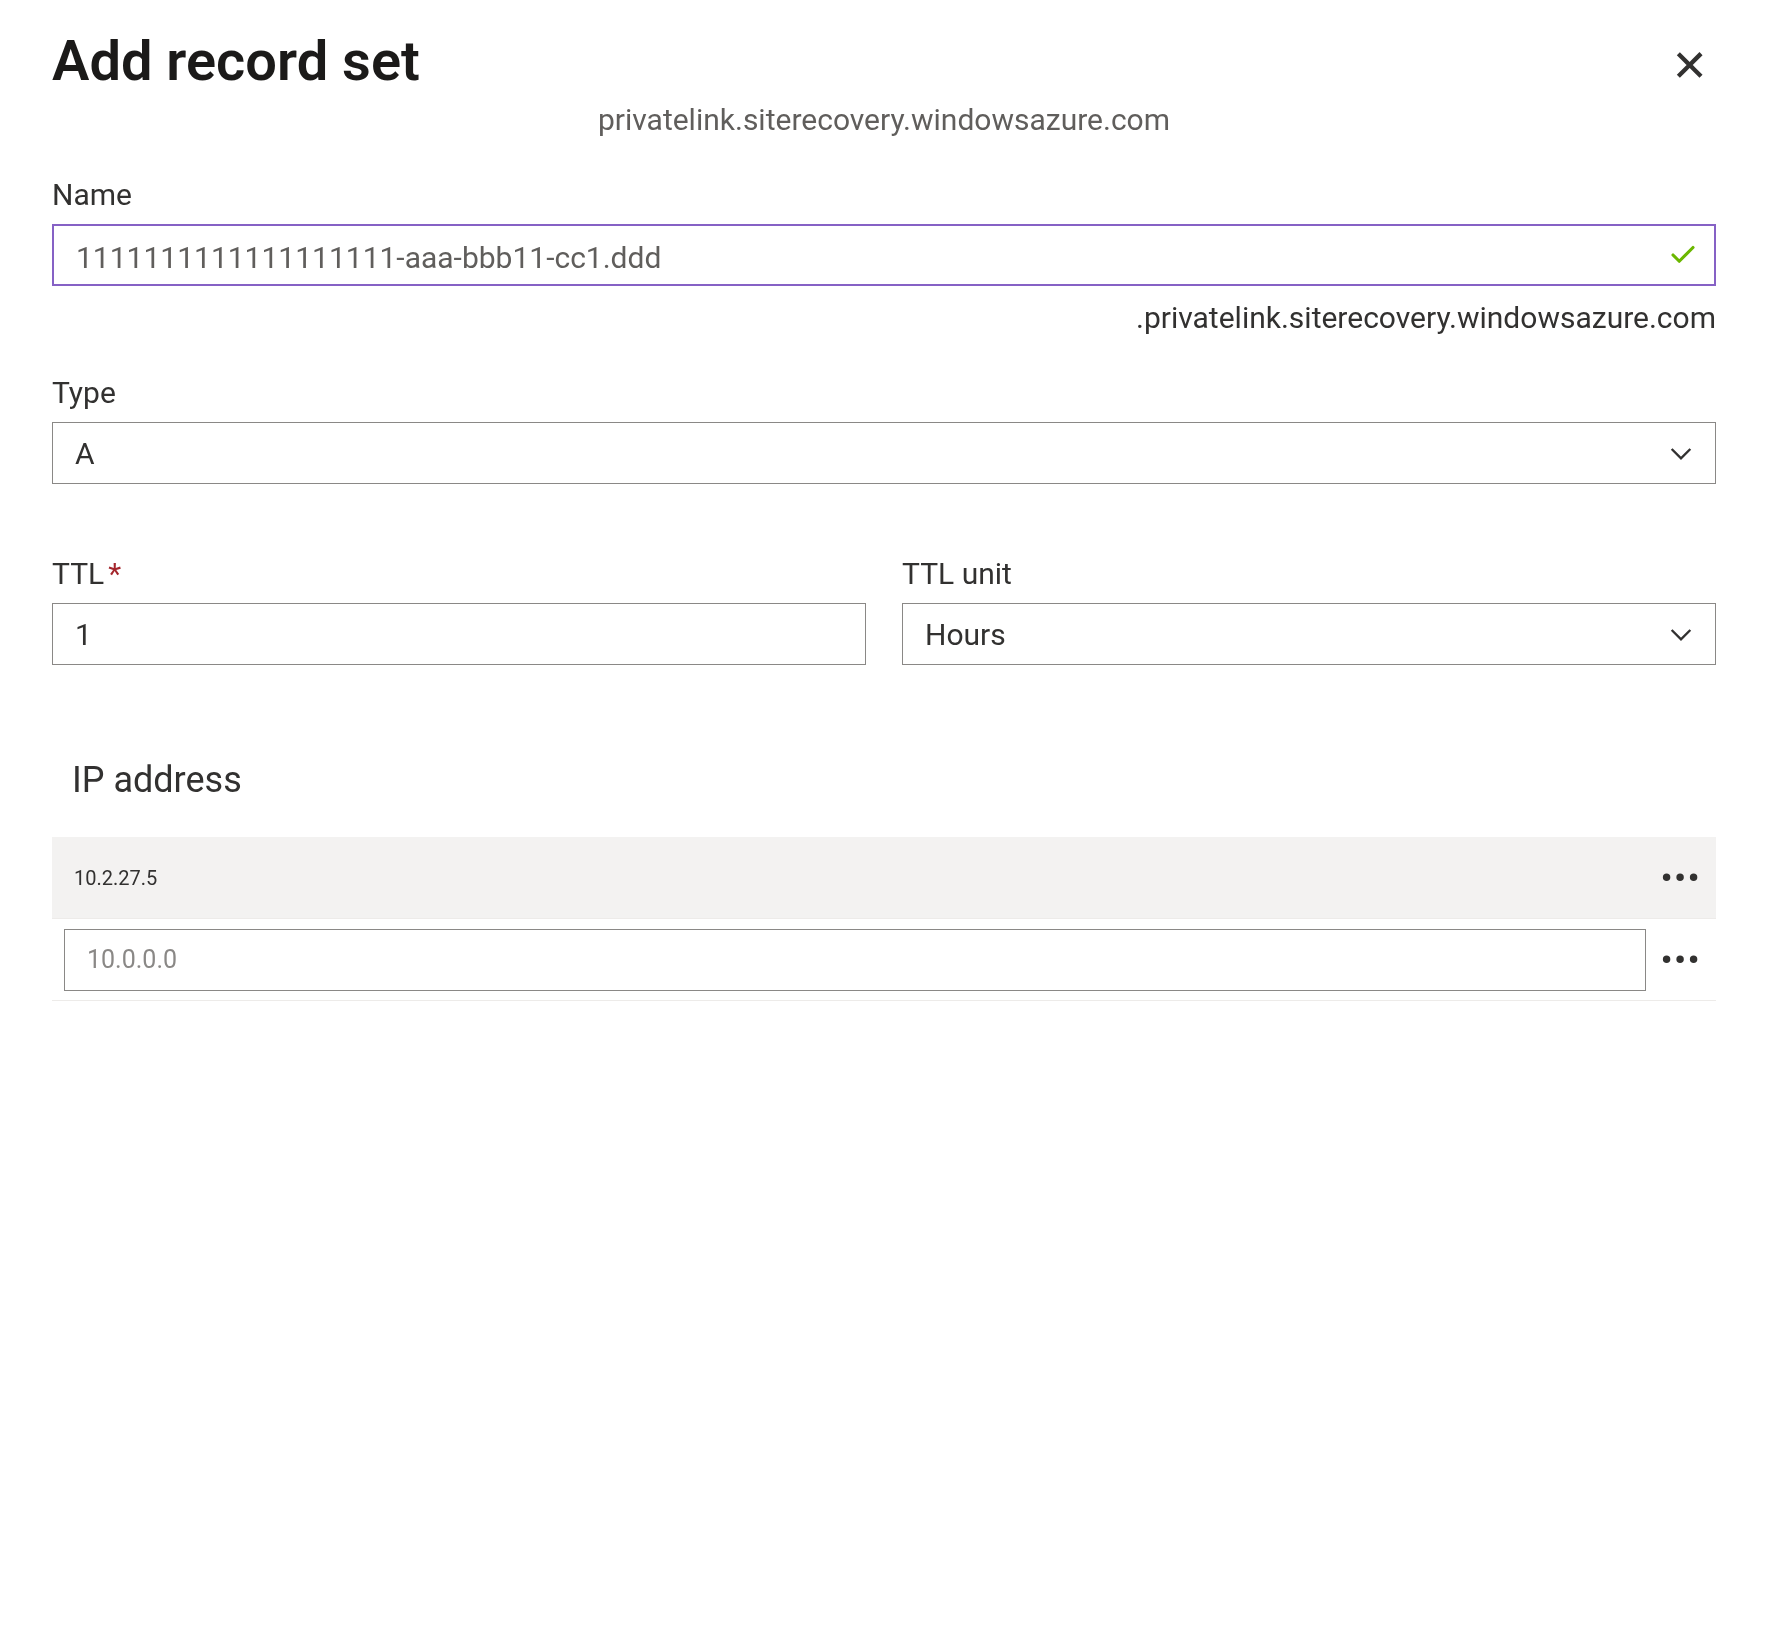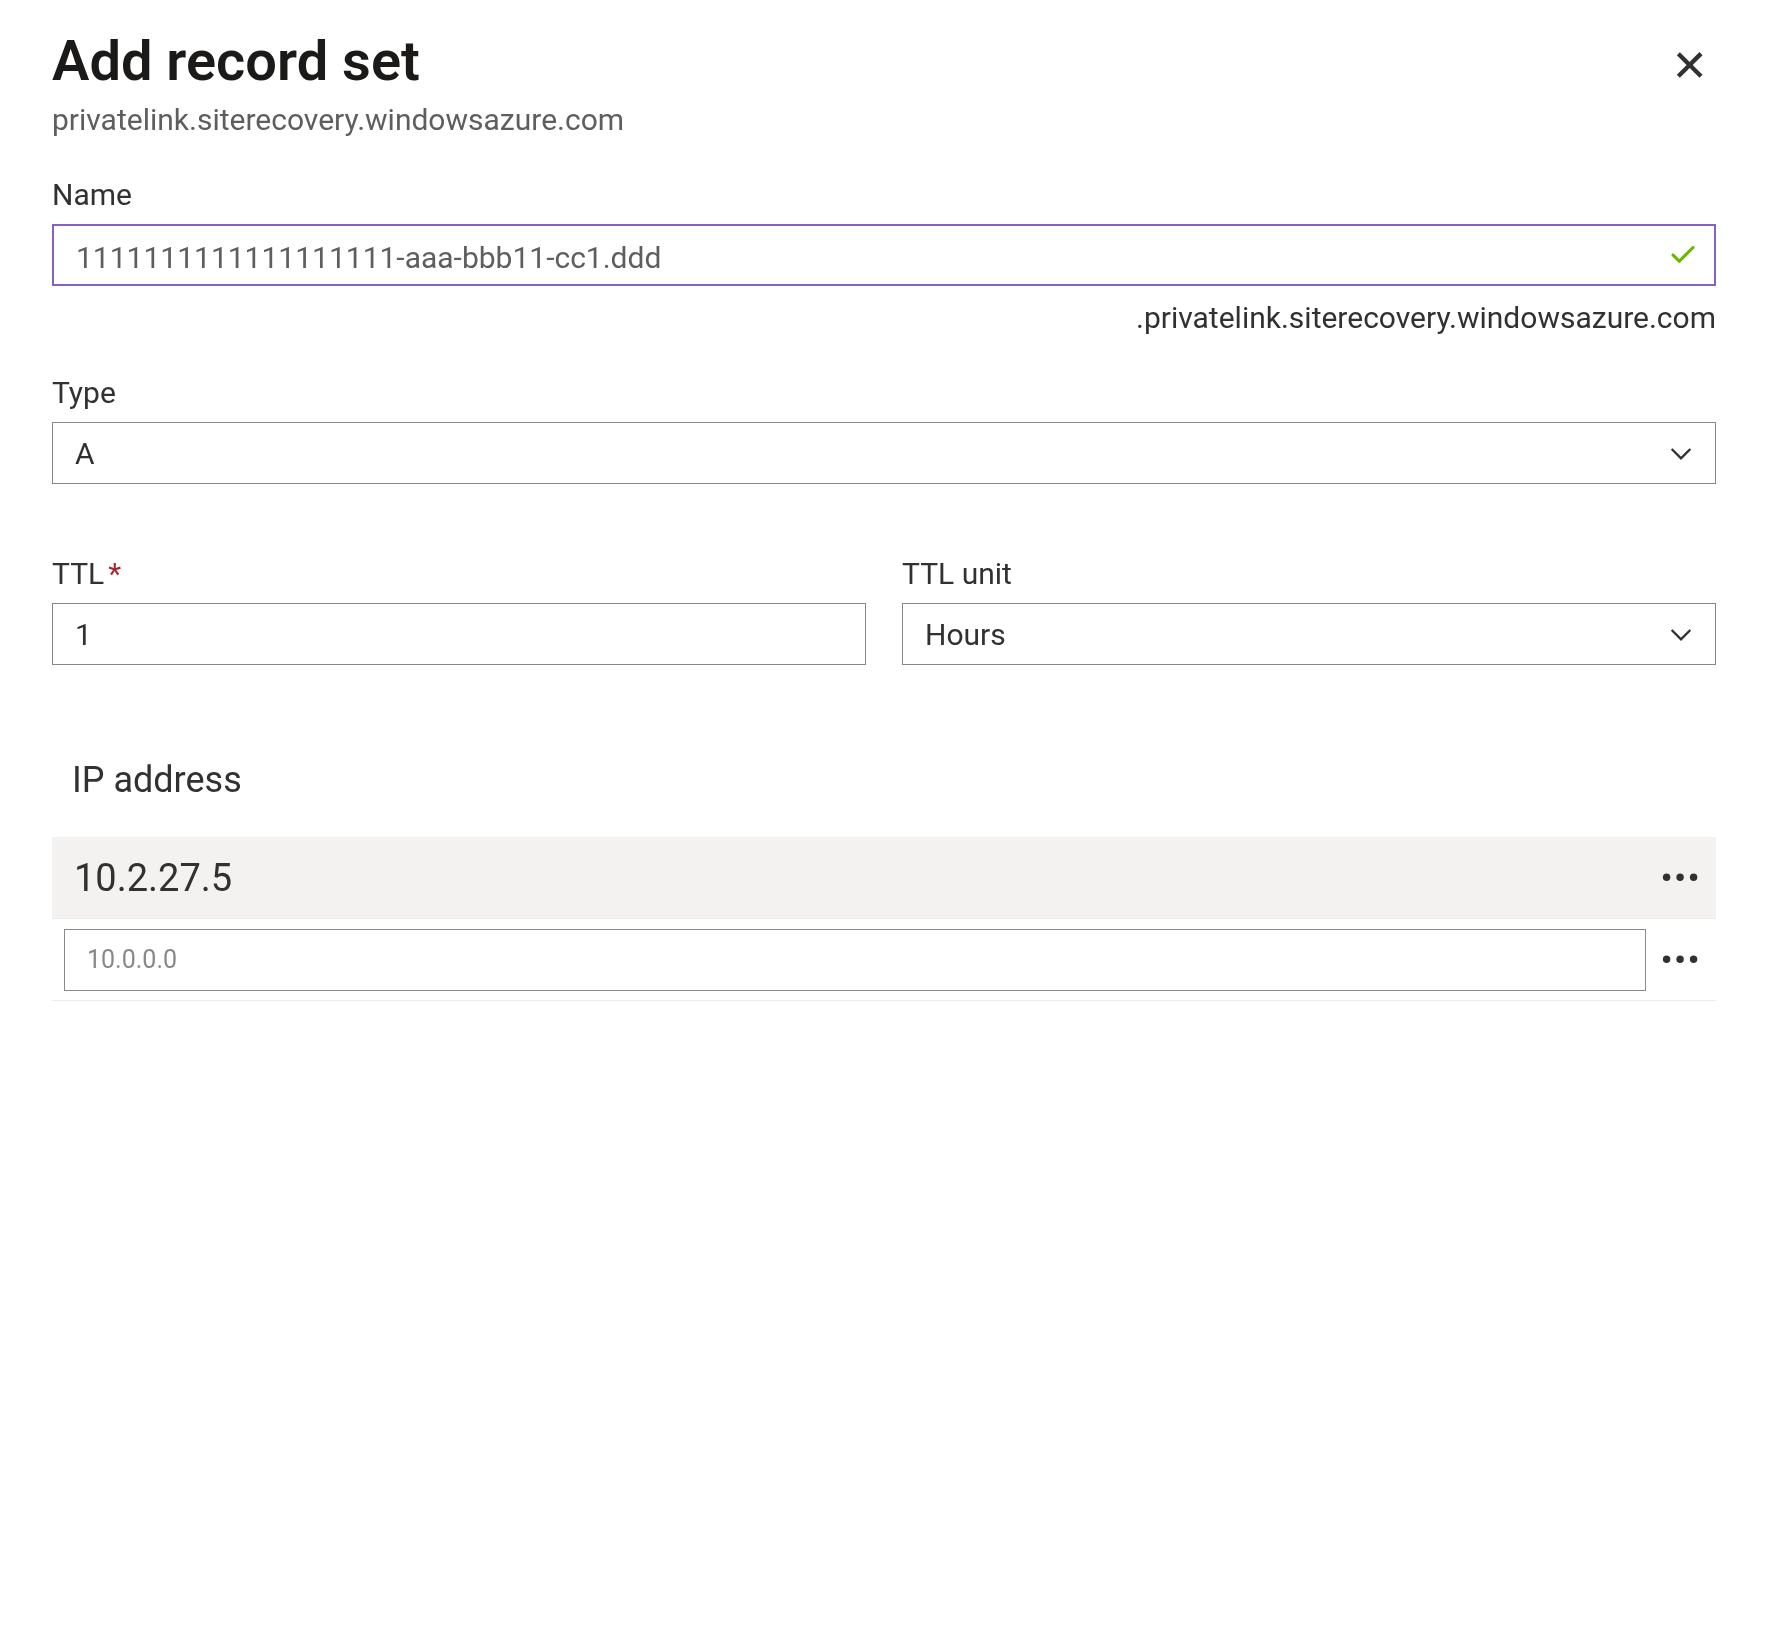--- a/index.html
+++ b/index.html
@@ -27,20 +27,21 @@
     cursor: pointer;
     padding: 8px;
     line-height: 1;
     margin-top: 8px;
     font-weight: 300;
   }
   .subtitle {
     font-size: 30px;
     color: #605e5c;
     margin-top: 6px;
+    text-align: center;
   }
   .form-group {
     margin-top: 40px;
   }
   .label {
     font-size: 30px;
     font-weight: 400;
     color: #323130;
     display: block;
     margin-bottom: 12px;
@@ -135,21 +136,21 @@
   .ip-row.existing {
     background: #f3f2f1;
   }
   .ip-row.new {
     background: #fff;
     padding: 8px 0;
   }
   .ip-value {
     flex: 1;
     padding: 0 22px;
-    font-size: 38px;
+    font-size: 20px;
     color: #323130;
   }
   .ip-input {
     flex: 1;
     height: 62px;
     margin-left: 12px;
     padding: 0 22px;
     font-size: 25px;
     color: #605e5c;
     border: 1px solid #8a8886;

